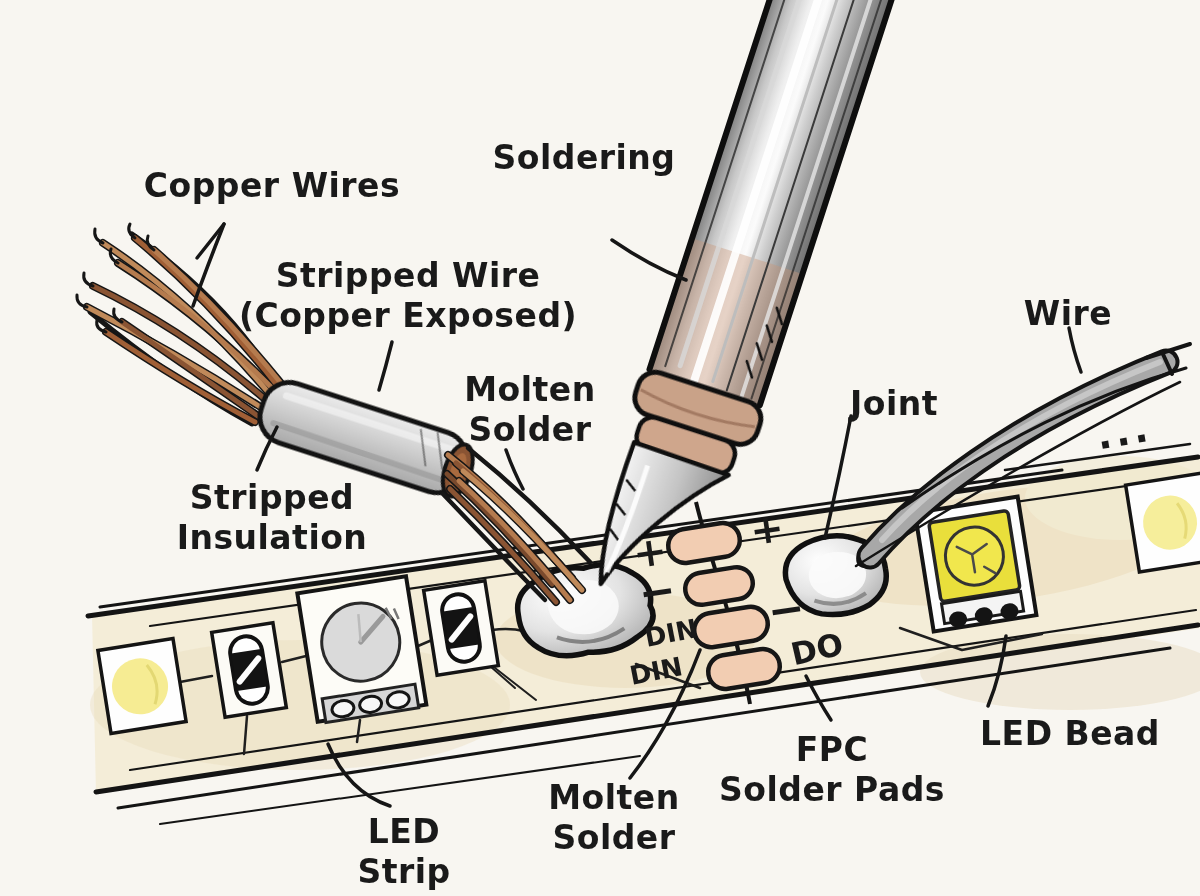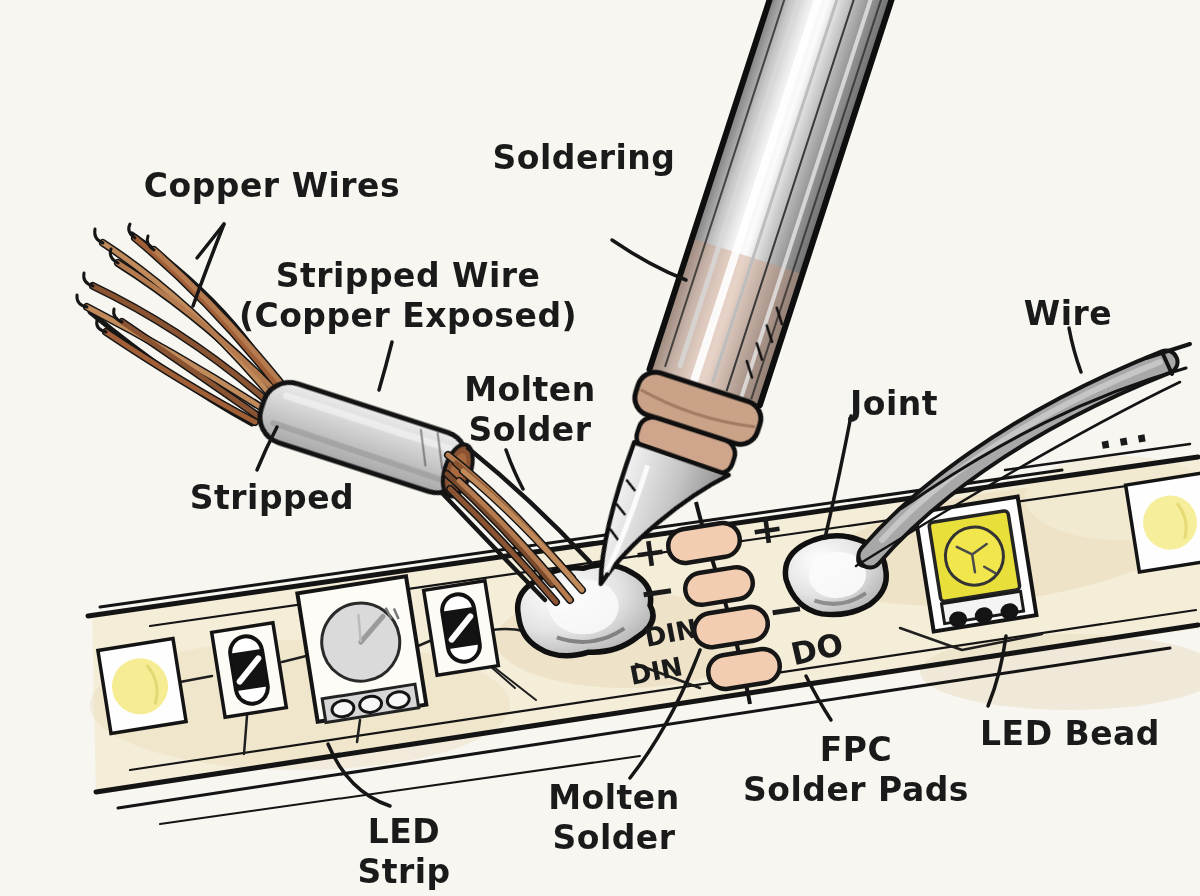--- a/index.html
+++ b/index.html
@@ -14,21 +14,21 @@
   .mark{position:absolute;font-weight:700;color:#1a1a1a;white-space:nowrap;}
   .c-copper{left:272px;top:166px;}
   .c-iron{left:584px;top:138px;}
   .c-strippedwire{left:408px;top:256px;}
   .c-molten-top{left:530px;top:370px;}
   .c-joint{left:858px;top:384px;margin-left:36px;}
   .c-wire{left:1068px;top:284px;margin-top:10px;}
   .c-insulation{left:272px;top:478px;}
   .c-ledstrip{left:404px;top:812px;}
   .c-molten-bot{left:614px;top:778px;}
-  .c-fpc{left:856px;top:730px;}
+  .c-fpc{left:832px;top:730px;}
   .c-ledbead{left:1048px;top:714px;margin-left:22px;}
   .m-plus-l{left:650px;top:552px;font-size:40px;transform:translate(-50%,-50%) rotate(-8deg);}
   .m-plus-r{left:767px;top:529px;font-size:40px;transform:translate(-50%,-50%) rotate(-8deg);}
   .m-minus-l{left:657px;top:591px;font-size:44px;transform:translate(-50%,-50%) rotate(-8deg);}
   .m-minus-r{left:786px;top:609px;font-size:44px;transform:translate(-50%,-50%) rotate(-8deg);}
   .m-din-u{left:671px;top:633px;font-size:26px;transform:translate(-50%,-50%) rotate(-11deg);}
   .m-din-l{left:656px;top:671px;font-size:26px;transform:translate(-50%,-50%) rotate(-11deg);}
   .m-do{left:817px;top:649px;font-size:31px;transform:translate(-50%,-50%) rotate(-13deg);}
   .m-dots{left:1124px;top:432px;font-size:38px;letter-spacing:4px;
           transform:translate(-50%,-50%) rotate(-10deg);}
@@ -311,20 +311,21 @@
   <span class="ln">Solder</span>
 </div>
 <div class="callout c-joint">
   <span class="ln">Joint</span>
 </div>
 <div class="callout c-wire">
   <span class="ln">Wire</span>
 </div>
 <div class="callout c-insulation">
   <span class="ln">Stripped</span>
+  <span class="ln">Insulation</span>
 </div>
 <div class="callout c-ledstrip">
   <span class="ln">LED</span>
   <span class="ln">Strip</span>
 </div>
 <div class="callout c-molten-bot">
   <span class="ln">Molten</span>
   <span class="ln">Solder</span>
 </div>
 <div class="callout c-fpc">

